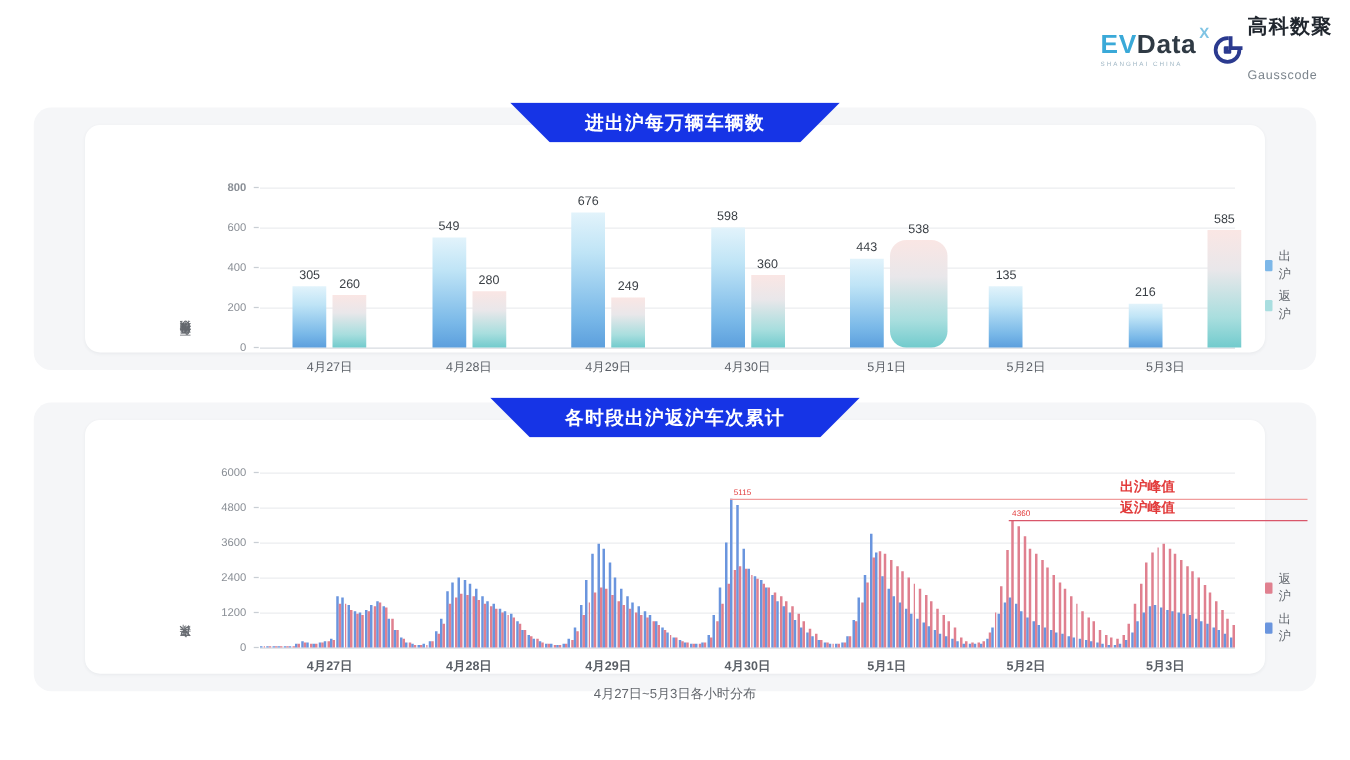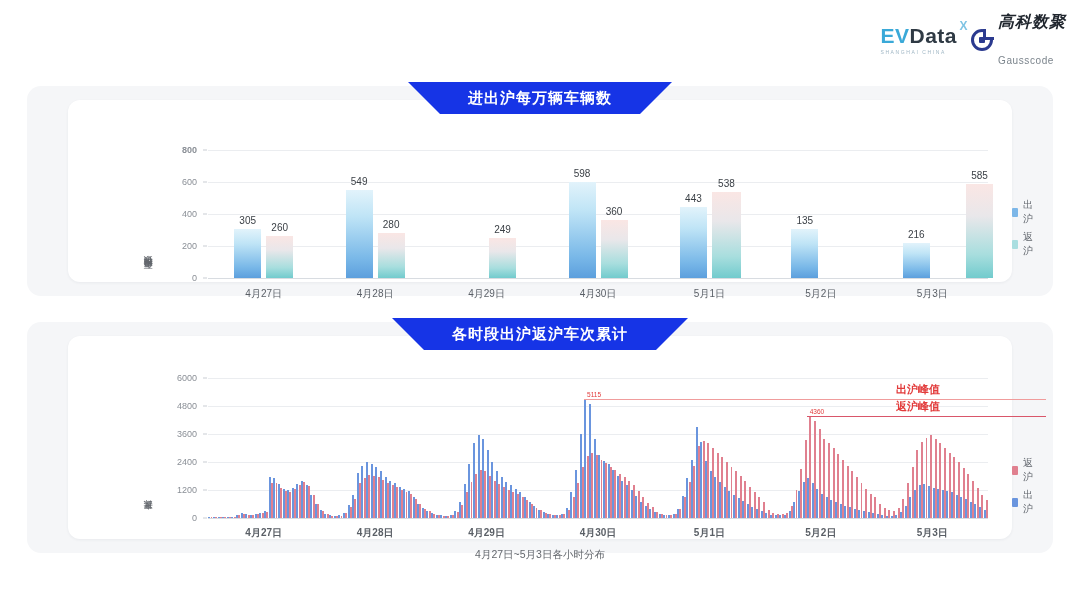--- a/index.html
+++ b/index.html
@@ -39,21 +39,21 @@
     content: ""; position: absolute; top: -3.5px; right: -3.5px;
     width: 11px; height: 11px; background: #fff;
     border-left: 3.5px solid #2b3a8f; border-bottom: 3.5px solid #2b3a8f;
     box-sizing: border-box;
   }
   .gauss-mark .dot {
     position: absolute; top: 50%; left: 50%; transform: translate(-50%,-50%);
     width: 6px; height: 6px; background: #2b3a8f; border-radius: 1px;
   }
   .gauss-txt { line-height: 1.05; }
-  .gauss-cn { font-size: 16px; font-weight: 700; color: #20262e; letter-spacing: 1px; font-style: italic; }
+  .gauss-cn { font-size: 16px; font-weight: 700; color: #20262e; letter-spacing: 1px; }
   .gauss-en { font-size: 10px; color: #7b848c; letter-spacing: .6px; margin-top: 25px; }
 
   
   .outer-card {
     position: absolute; left: 27px; right: 27px;
     background: #f5f6f8; border-radius: 14px;
   }
   .outer-card.top    { top: 86px;  height: 210px; }
   .outer-card.bottom { top: 322px; height: 231px; }
 
@@ -182,35 +182,38 @@
             <div class="barval">260</div>
           </div>
           <div class="xtick" style="left: 55.7143px; top: 137px;">4月27日</div>
           <div class="bar out" style="left: 137.643px; width: 27px; height: 87.84px;">
             <div class="barval">549</div>
           </div>
           <div class="bar ret" style="left: 169.643px; width: 27px; height: 44.8px;">
             <div class="barval">280</div>
           </div>
           <div class="xtick" style="left: 167.143px; top: 137px;">4月28日</div>
+          <div class="bar out" style="left: 249.071px; width: 27px; height: 108.16px;">
+            <div class="barval">676</div>
+          </div>
           <div class="bar ret" style="left: 281.071px; width: 27px; height: 39.84px;">
             <div class="barval">249</div>
           </div>
           <div class="xtick" style="left: 278.571px; top: 137px;">4月29日</div>
           <div class="bar out" style="left: 360.5px; width: 27px; height: 95.68px;">
             <div class="barval">598</div>
           </div>
           <div class="bar ret" style="left: 392.5px; width: 27px; height: 57.6px;">
             <div class="barval">360</div>
           </div>
           <div class="xtick" style="left: 390px; top: 137px;">4月30日</div>
           <div class="bar out" style="left: 471.929px; width: 27px; height: 70.88px;">
             <div class="barval">443</div>
           </div>
-          <div class="bar ret" style="left: 503.929px; width: 29px; height: 86.08px;">
+          <div class="bar ret" style="left: 503.929px; width: 46px; height: 86.08px; border-radius: 13px;">
             <div class="barval">538</div>
           </div>
           <div class="xtick" style="left: 501.429px; top: 137px;">5月1日</div>
           <div class="bar out" style="left: 583.357px; width: 27px; height: 49.12px;">
             <div class="barval">135</div>
           </div>
           <div class="xtick" style="left: 612.857px; top: 137px;">5月2日</div>
           <div class="bar out" style="left: 694.786px; width: 27px; height: 34.56px;">
             <div class="barval">216</div>
           </div>

